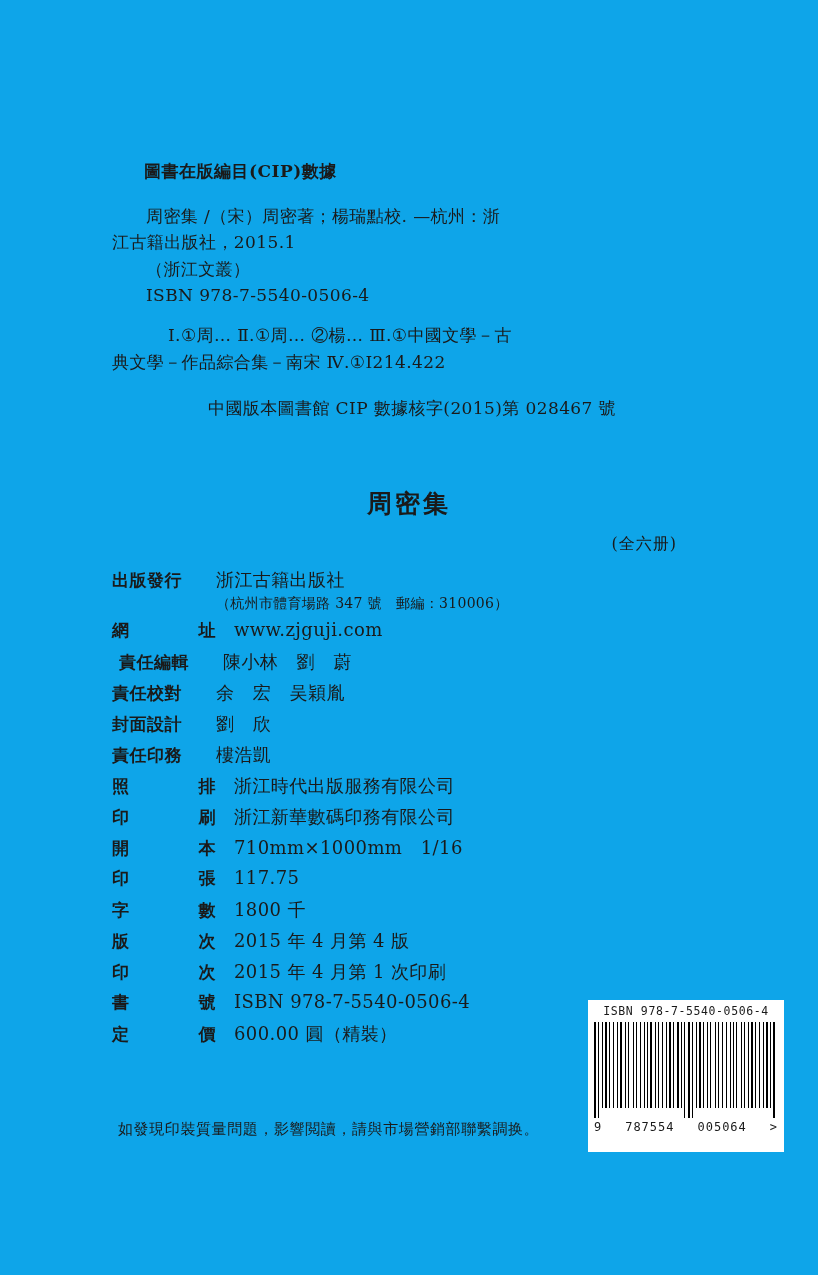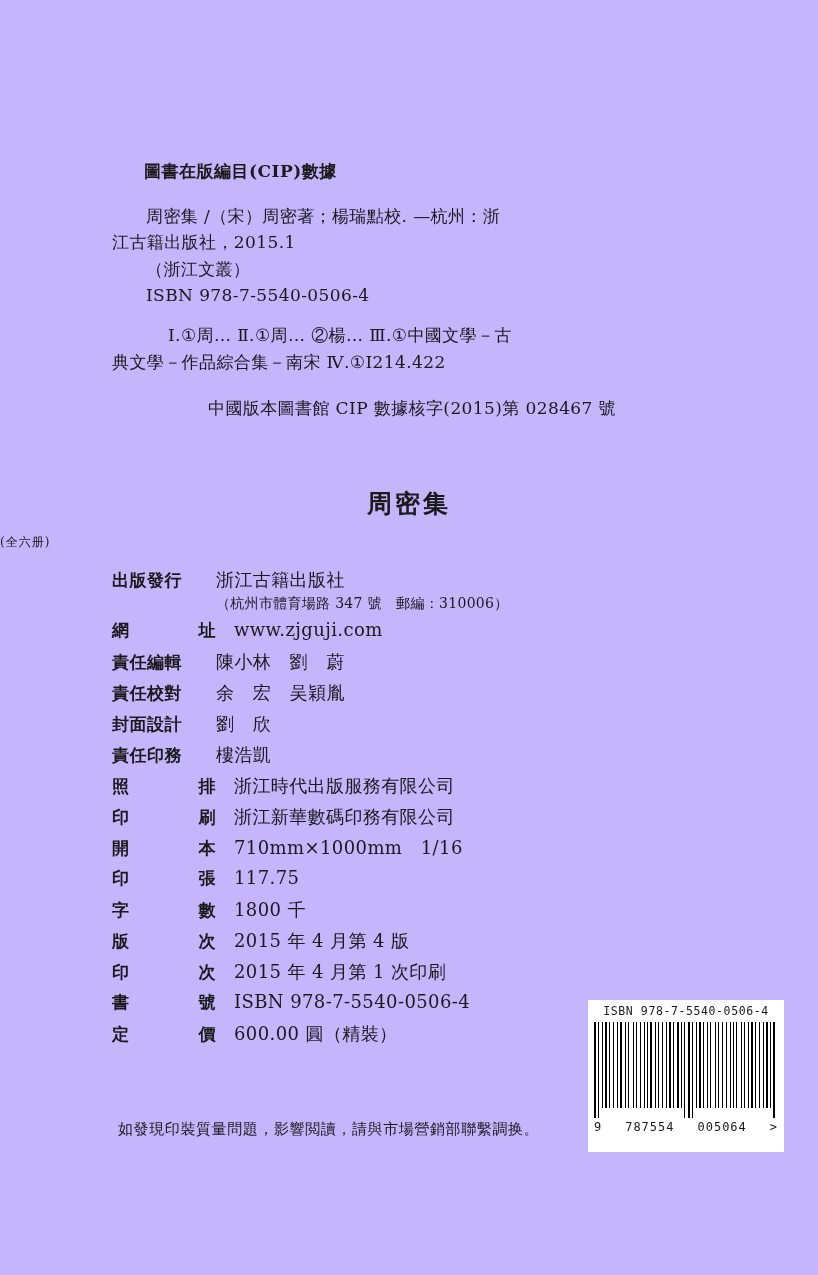--- a/index.html
+++ b/index.html
@@ -11,21 +11,21 @@
     width: 818px;
     height: 1275px;
     position: relative;
     font-family: "DejaVu Serif", "Liberation Serif", serif;
     color: #1a1a1a;
     overflow: hidden;
   }
   .page {
     position: absolute;
     inset: 0;
-    background: #c4b5fd;
+    background: #0ea5e9;
   }
 
   
   .cip {
     position: absolute;
     left: 112px;
     top: 160px;
     width: 600px;
   }
   .cip-title {
@@ -67,22 +67,22 @@
     font-size: 25px;
     font-weight: bold;
     letter-spacing: 3px;
     font-family: "DejaVu Sans", "Liberation Sans", sans-serif;
   }
   .volumes {
     position: absolute;
     top: 534px;
     left: 0;
     width: 677px;
-    text-align: left;
-    font-size: 12px;
+    text-align: right;
+    font-size: 16px;
     letter-spacing: 1px;
   }
   .byline {
     position: absolute;
     top: 566px;
     left: 0;
     width: 818px;
     text-align: center;
     font-size: 17px;
     letter-spacing: 1px;
@@ -193,21 +193,21 @@
       </div>
       <div class="sub">（杭州市體育場路 347 號　郵編：310006）</div>
       <div class="row">
         <div class="lbl" style="justify-content: space-between; padding-right: 18px;">
           <span>網</span>
           <span>址</span>
         </div>
         <div class="val big">www.zjguji.com</div>
       </div>
       <div class="row">
-        <div class="lbl" style="justify-content: flex-start;">責任編輯</div>
+        <div class="lbl" style="justify-content: flex-start; margin-left: 7px;">責任編輯</div>
         <div class="val big">陳小林　劉　蔚</div>
       </div>
       <div class="row">
         <div class="lbl" style="justify-content: flex-start;">責任校對</div>
         <div class="val big">余　宏　吴穎胤</div>
       </div>
       <div class="row">
         <div class="lbl" style="justify-content: flex-start;">封面設計</div>
         <div class="val big">劉　欣</div>
       </div>

